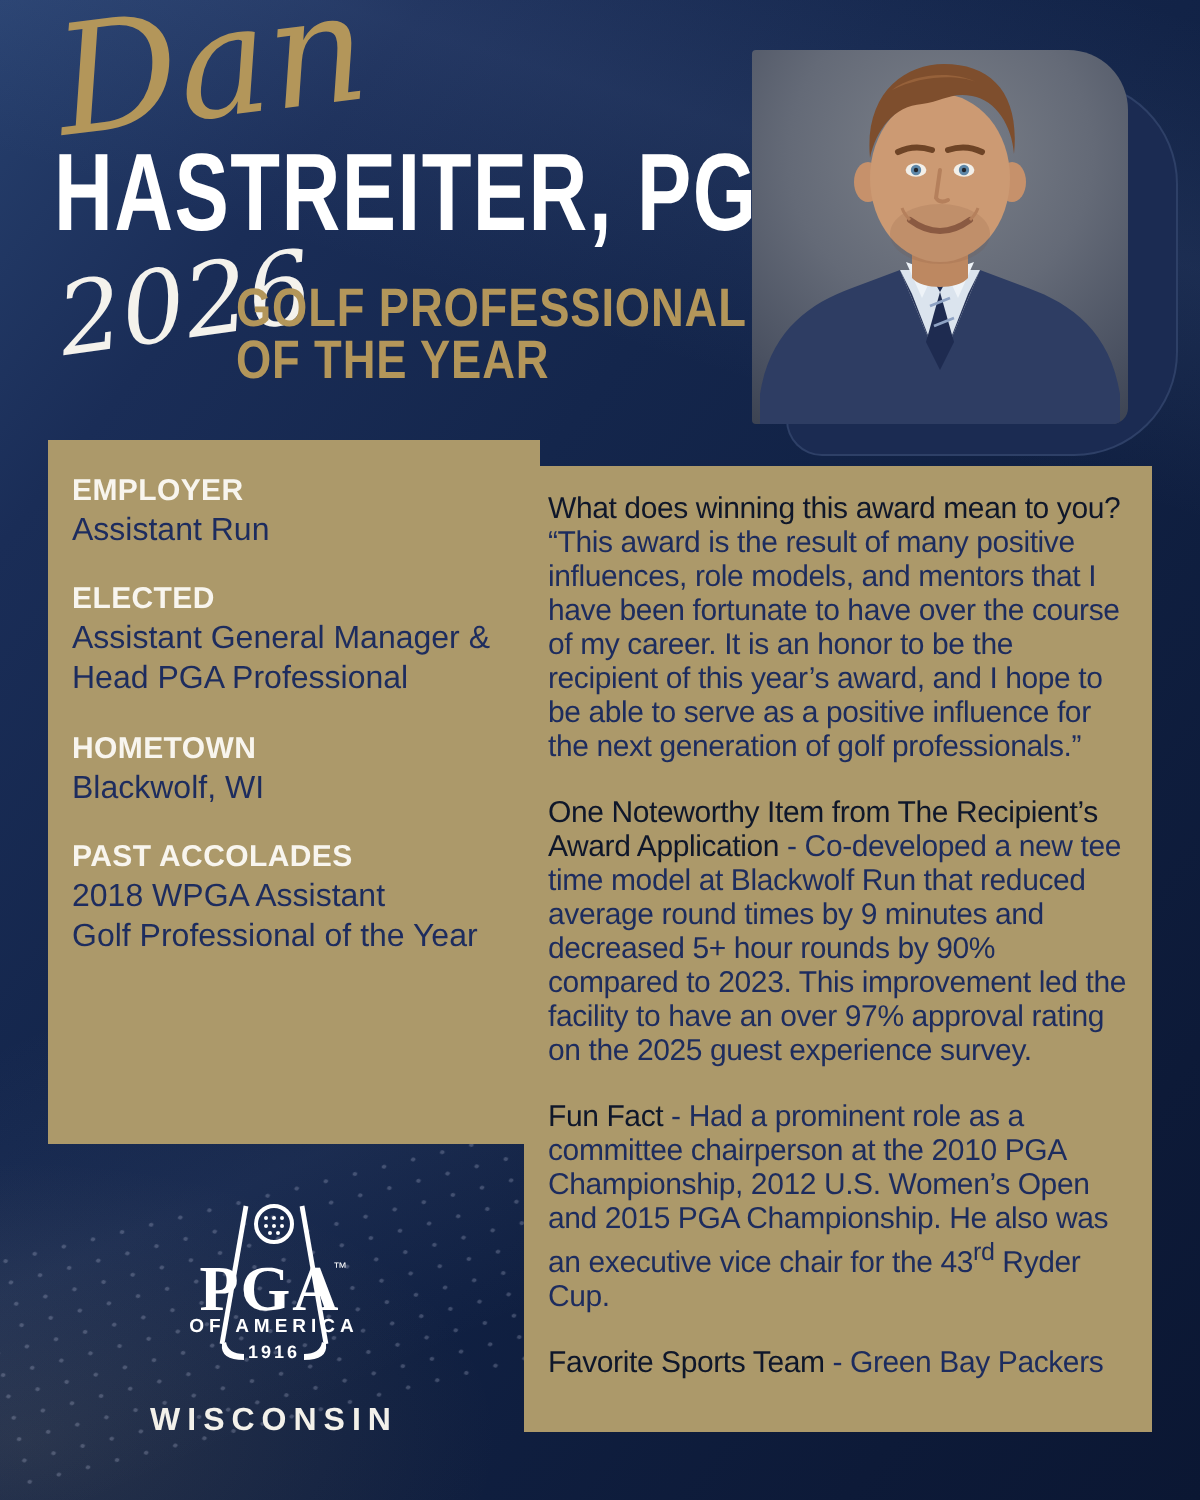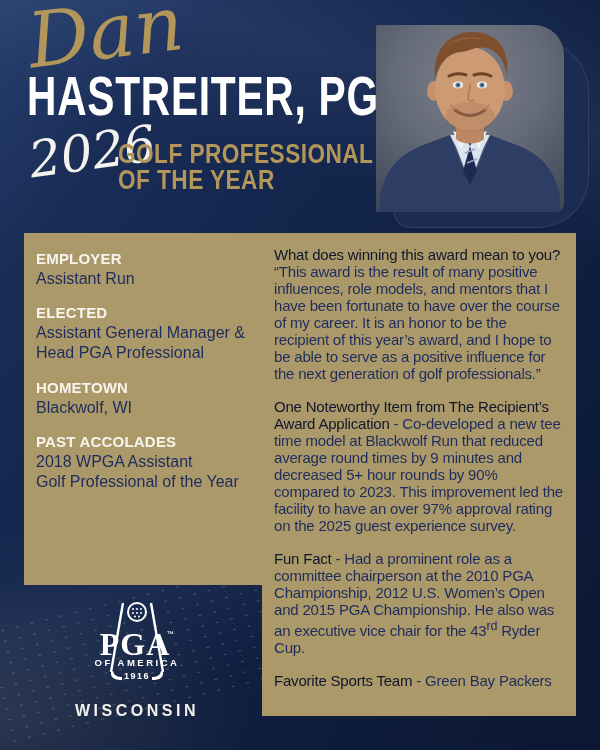--- a/index.html
+++ b/index.html
@@ -38,21 +38,21 @@
   
   .photo-backdrop { position:absolute; left:393px; top:40px; width:196px; height:188px;
     background:#1b2b52; border:1px solid rgba(150,175,215,0.16);
     border-radius:18px 52px 52px 18px; }
   .photo-frame { position:absolute; left:376px; top:25px; width:188px; height:187px;
     border-radius:2px 30px 8px 2px; overflow:hidden; }
   .photo-frame svg { display:block; }
 
   
   .card { position:absolute; background:#ac996a; }
-  .card-left { left:24px; top:233px; width:246px; height:352px; padding:17px 12px; }
+  .card-left { left:24px; top:220px; width:246px; height:352px; padding:17px 12px; }
   .card-right { left:262px; top:233px; width:314px; height:483px; padding:13px 12px; }
   .field { margin-bottom:15px; }
   .field-label { display:block; color:#f8f5ee; font-weight:700; font-size:15px;
     line-height:1.25; letter-spacing:0.2px; }
   .field-value { display:block; color:#1d2c5e; font-size:16px; line-height:1.28;
     white-space:pre-line; }
   .qa-para { margin-bottom:16px; font-size:15px; line-height:17px; letter-spacing:-0.2px; }
   .qa-lead { color:#0f172a; font-weight:400; }
   .qa-lead.block { display:block; }
   .qa-body { color:#1d2c5e; }

